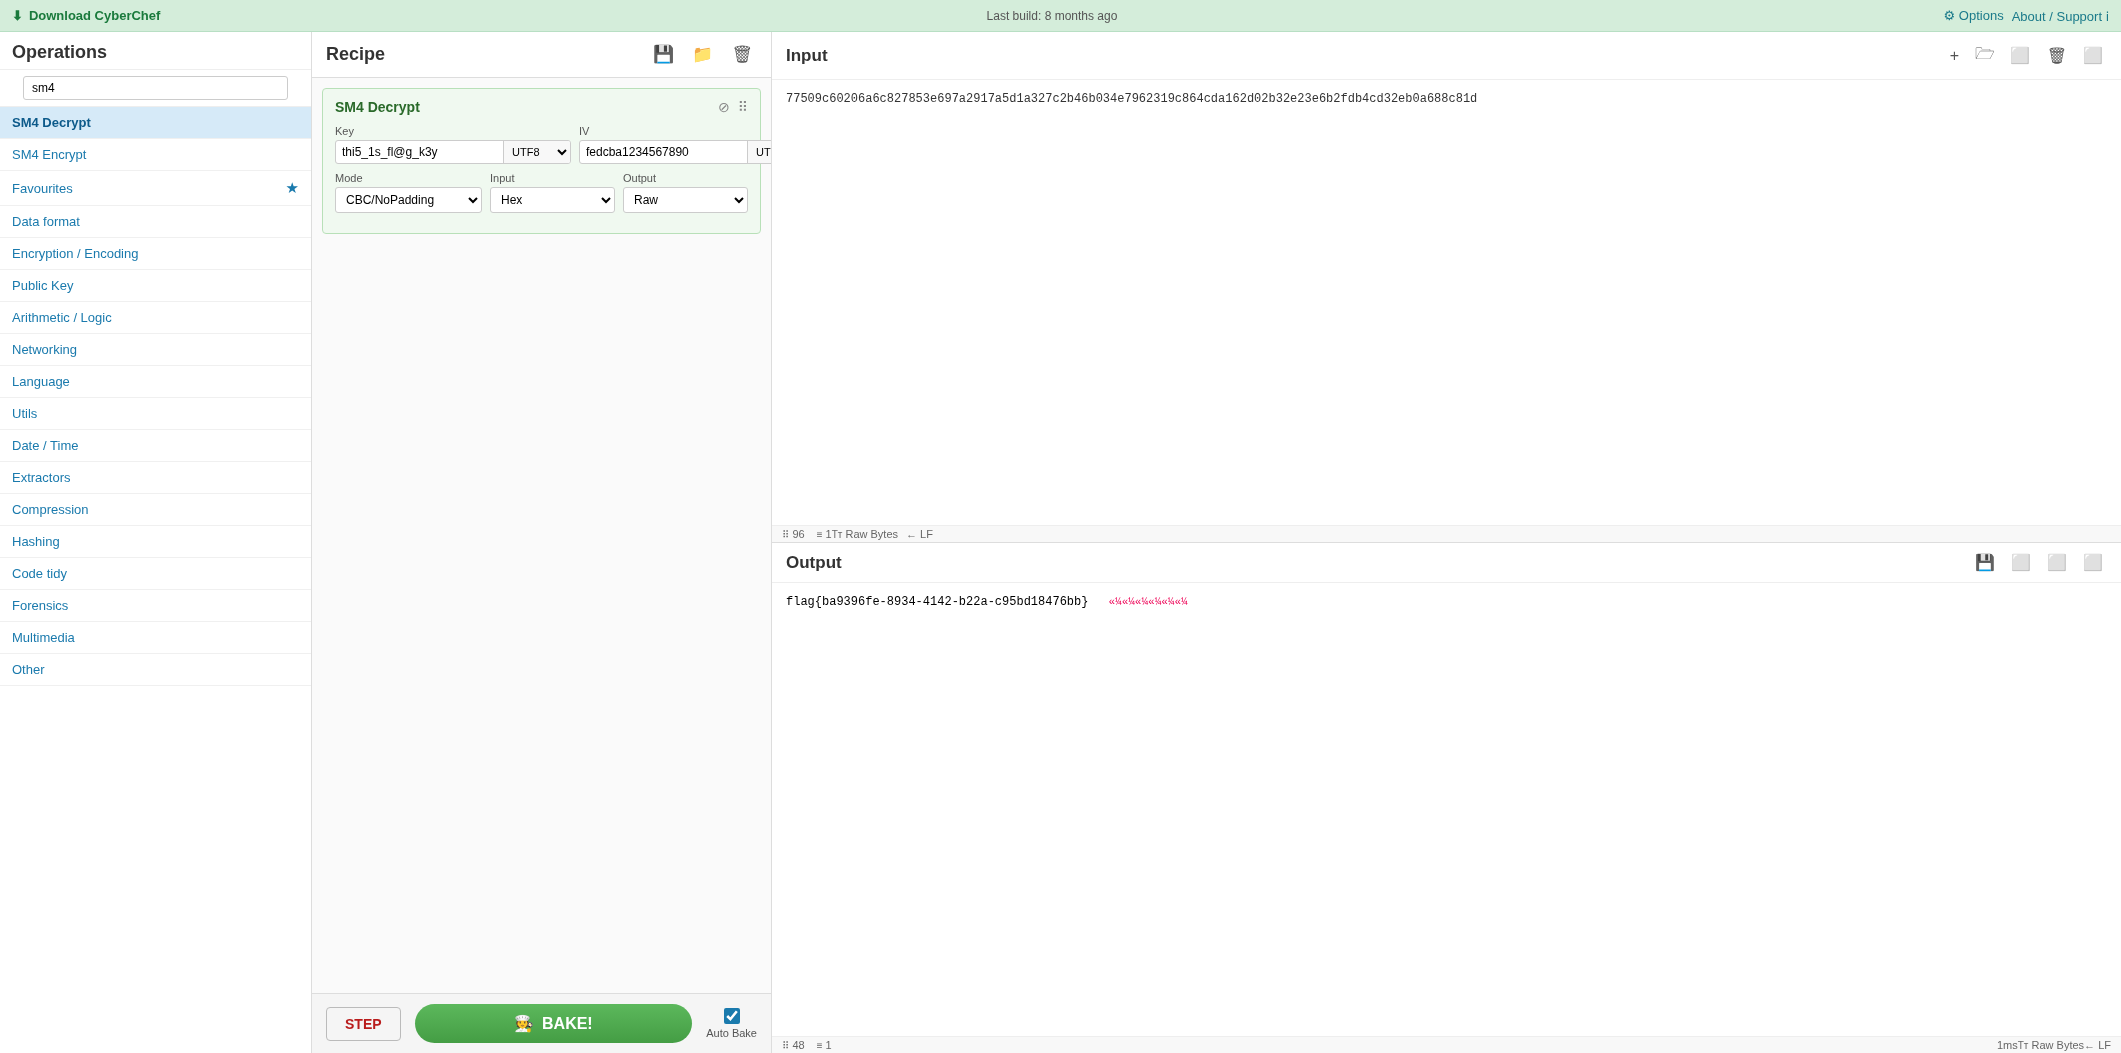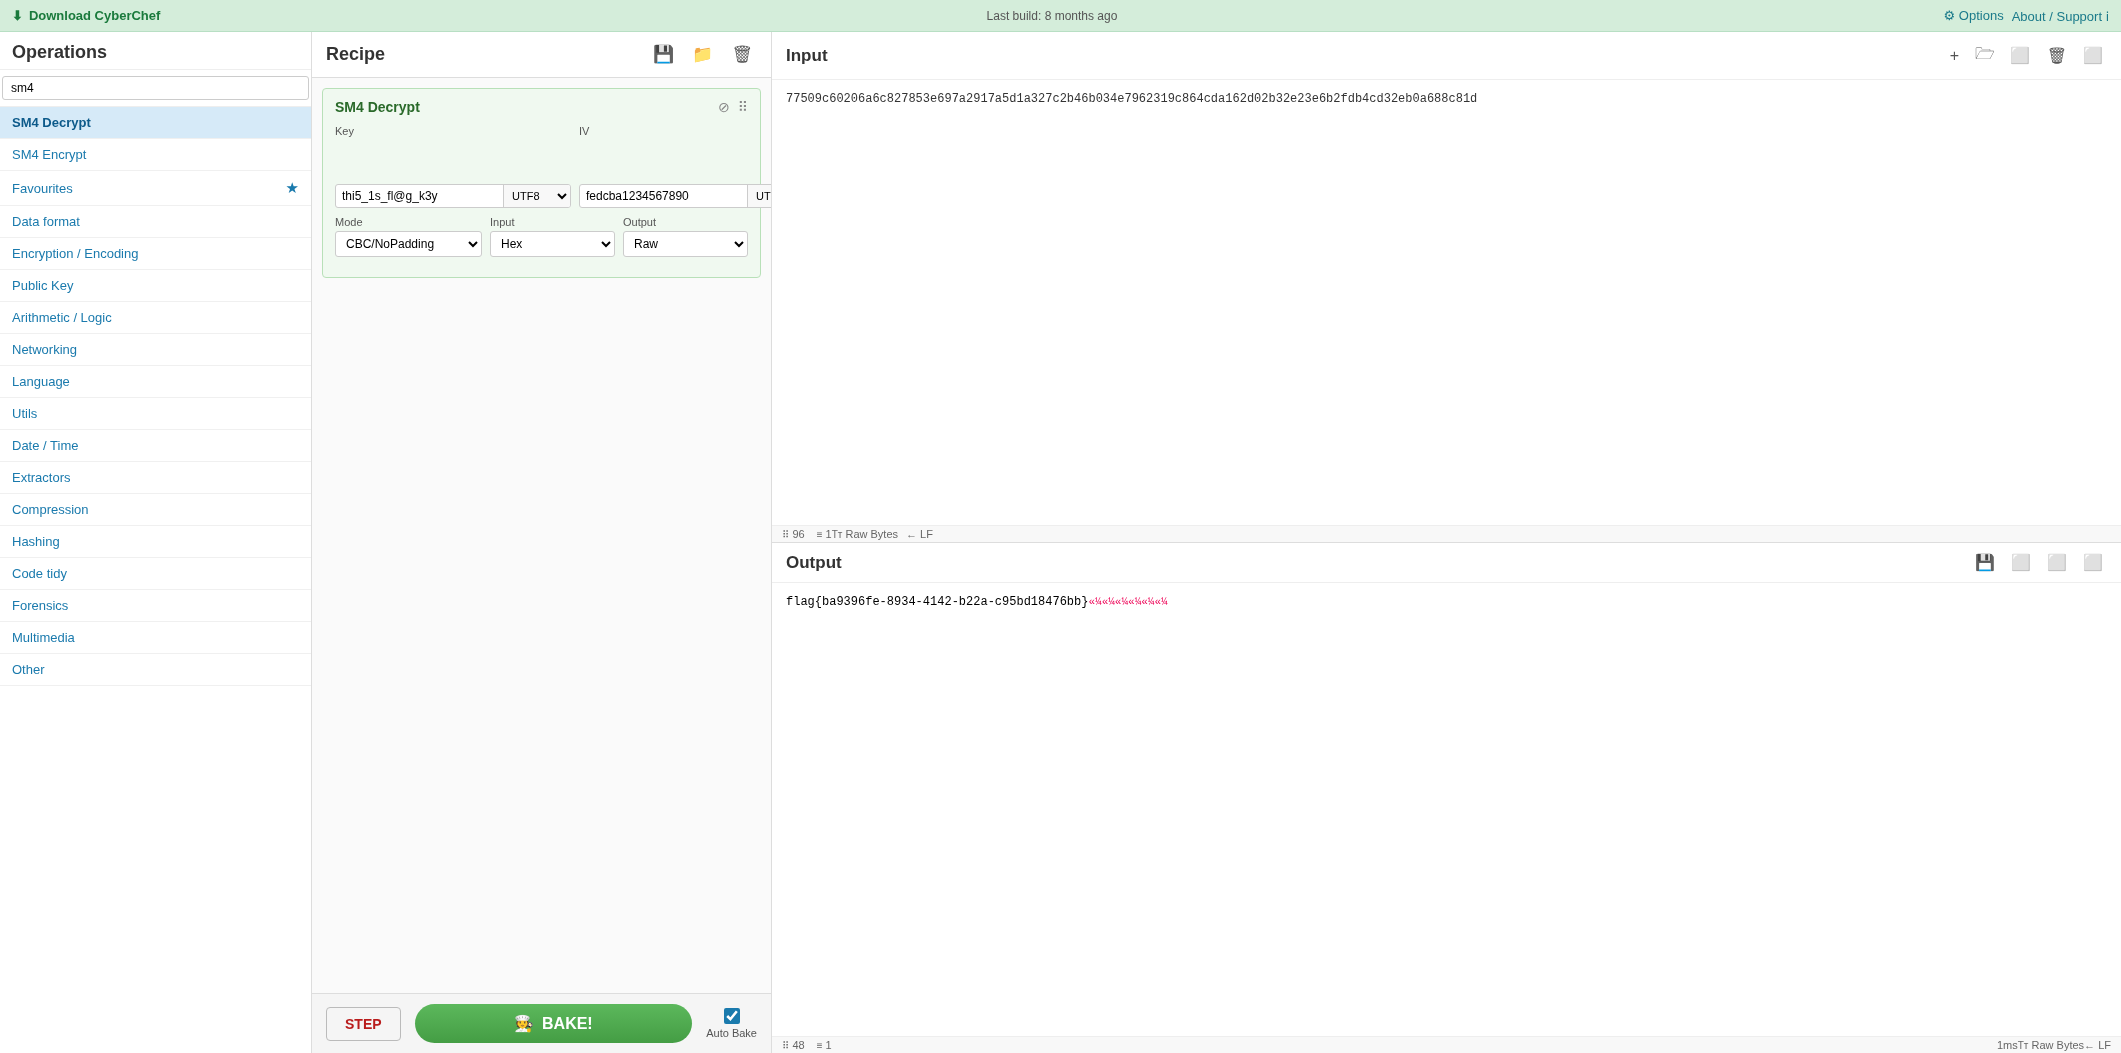--- a/index.html
+++ b/index.html
@@ -37,21 +37,21 @@
       overflow: hidden;
     }
     #sidebar-header {
       padding: 10px 12px 6px 12px;
       font-size: 18px;
       font-weight: 700;
       color: #333;
       border-bottom: 1px solid #eee;
     }
     #search-box {
-      padding: 6px 2px;
+      padding: 6px 23px;
       border-bottom: 1px solid #eee;
     }
     #search-box input {
       width: 100%;
       padding: 4px 8px;
       border: 1px solid #ccc;
       border-radius: 3px;
       font-size: 12px;
       outline: none;
     }
@@ -120,21 +120,21 @@
       display: flex;
       align-items: center;
       justify-content: space-between;
       margin-bottom: 10px;
     }
     .operation-card-title { font-weight: 700; font-size: 14px; color: #2a6a2a; }
     .operation-card-controls { display: flex; gap: 8px; color: #888; }
     .op-ctrl-btn { background: none; border: none; cursor: pointer; color: #888; font-size: 14px; }
 
     .card-row { display: flex; gap: 8px; margin-bottom: 8px; }
-    .card-field { display: flex; flex-direction: column; flex: 1; gap: 44px; }
+    .card-field { display: flex; flex-direction: column; flex: 1; }
     .card-field label { font-size: 11px; color: #555; margin-bottom: 3px; }
     .card-field-inner { display: flex; align-items: center; border: 1px solid #ccc; border-radius: 3px; background: #fff; overflow: hidden; }
     .card-field-inner input {
       border: none; outline: none; padding: 4px 6px; font-size: 12px; flex: 1; background: transparent;
     }
     .card-field-inner select {
       border: none; border-left: 1px solid #ccc; outline: none; padding: 4px 4px; font-size: 11px; background: #f8f8f8; cursor: pointer;
     }
     .card-select-field {
       display: flex; flex-direction: column; flex: 1;
@@ -209,21 +209,21 @@
     #output-content {
       flex: 1;
       padding: 10px 14px;
       font-size: 12px;
       font-family: 'Courier New', monospace;
       color: #333;
       line-height: 1.5;
       overflow: auto;
     }
     .output-flag { color: #000; }
-    .output-garbage { color: #e05; font-size: 11px; }
+    .output-garbage { color: #e05; font-size: 11px; margin-left: 20px; }
     #output-statusbar {
       display: flex;
       align-items: flex-start;
       justify-content: space-between;
       padding: 2px 10px;
       background: #f8f8f8;
       border-top: 1px solid #eee;
       font-size: 11px;
       color: #666;
     }

